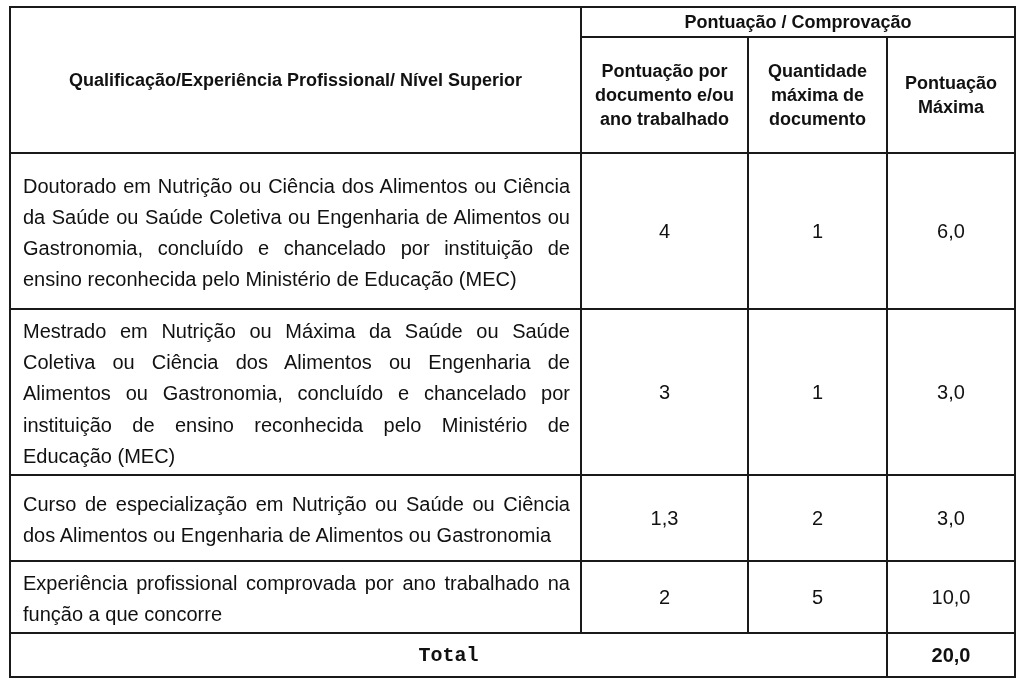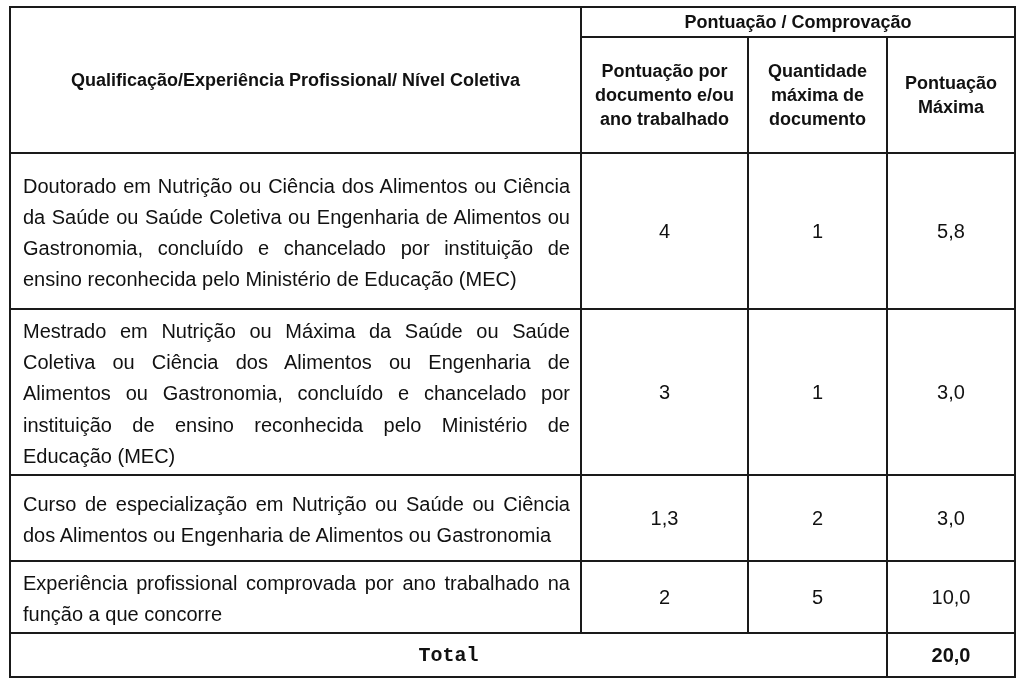--- a/index.html
+++ b/index.html
@@ -36,34 +36,34 @@
 
 <table>
   <colgroup>
     <col style="width:571px">
     <col style="width:167px">
     <col style="width:139px">
     <col style="width:128px">
   </colgroup>
   <tbody>
       <tr>
-    <th rowspan="2" class="qual-head">Qualificação/Experiência Profissional/ Nível Coletiva</th>
+    <th rowspan="2" class="qual-head">Qualificação/Experiência Profissional/ Nível Superior</th>
     <th colspan="3" class="h-main">Pontuação / Comprovação</th>
   </tr>
   <tr>
     <th class="h-sub">Pontuação por documento e/ou ano trabalhado</th>
     <th class="h-sub">Quantidade máxima de documento</th>
     <th class="h-sub">Pontuação Máxima</th>
   </tr>
 
   <tr style="height:156px">
     <td class="desc">Doutorado em Nutrição ou Ciência dos Alimentos ou Ciência da Saúde ou Saúde Coletiva ou Engenharia de Alimentos ou Gastronomia, concluído e chancelado por instituição de ensino reconhecida pelo Ministério de Educação (MEC)</td>
     <td class="num">4</td>
     <td class="num">1</td>
-    <td class="num">5,8</td>
+    <td class="num">6,0</td>
   </tr>
   <tr style="height:156px">
     <td class="desc">Mestrado em Nutrição ou Máxima da Saúde ou Saúde Coletiva ou Ciência dos Alimentos ou Engenharia de Alimentos ou Gastronomia, concluído e chancelado por instituição de ensino reconhecida pelo Ministério de Educação (MEC)</td>
     <td class="num">3</td>
     <td class="num">1</td>
     <td class="num">3,0</td>
   </tr>
   <tr style="height:86px">
     <td class="desc">Curso de especialização em Nutrição ou Saúde ou Ciência dos Alimentos ou Engenharia de Alimentos ou Gastronomia</td>
     <td class="num">1,3</td>

